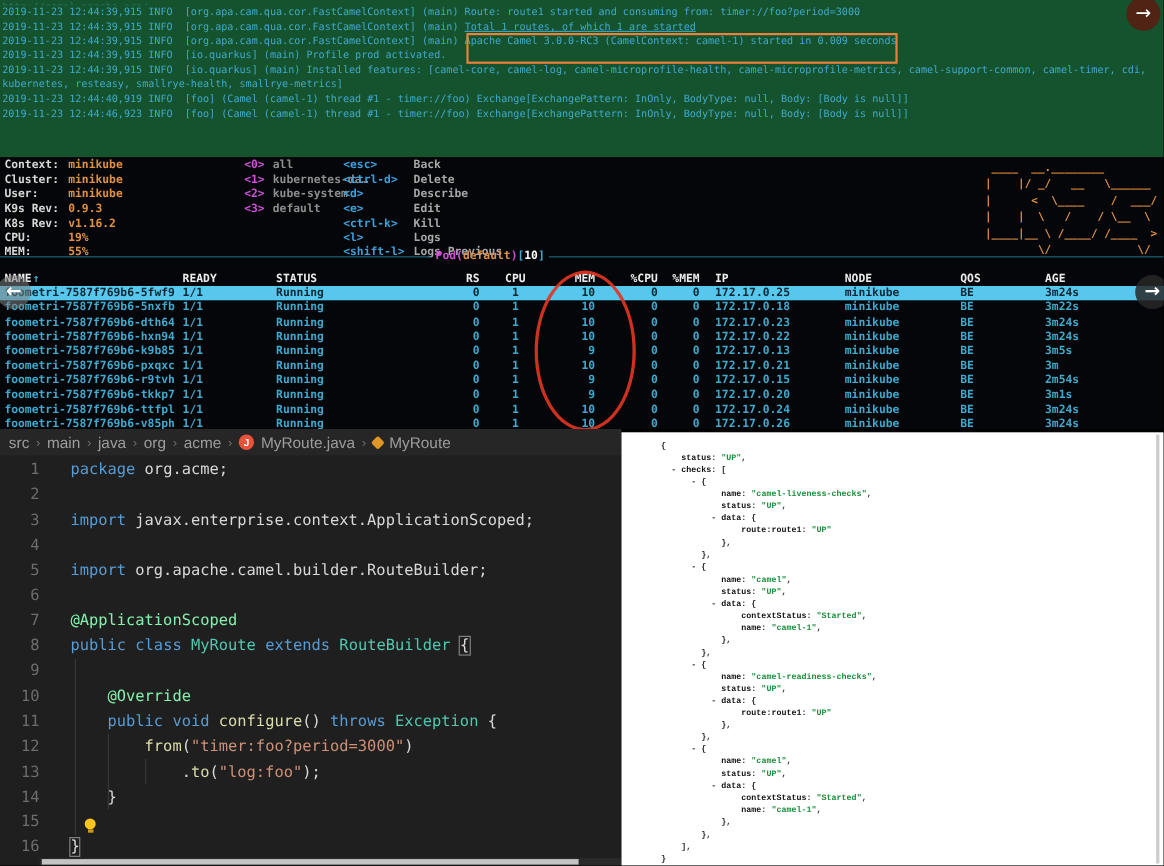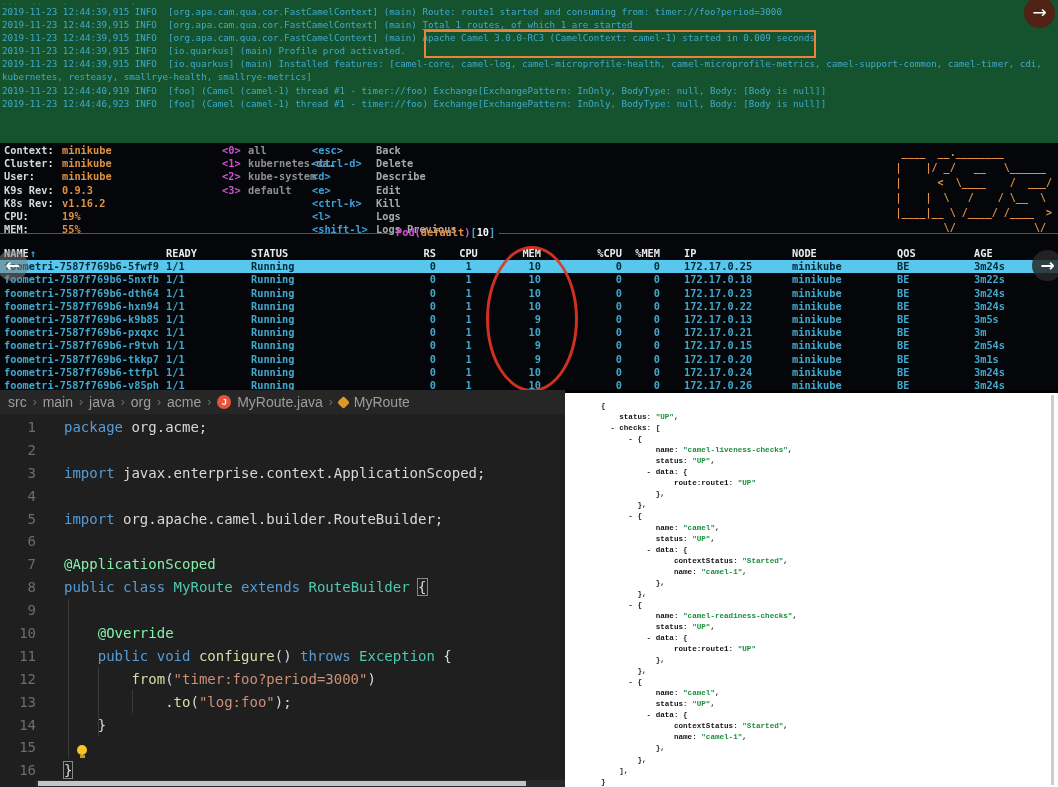--- a/index.html
+++ b/index.html
@@ -44,23 +44,23 @@
 .thead{color:#ececec}
 .trow{color:#41a8cc;cursor:pointer}
 .trow.sel{background:#58c7ee;color:#062833}
 .cell{display:inline-block;overflow:hidden}
 .c0{width:166px;padding-left:4px}
 .c1{width:85px}
 .c2{width:130px}
 .c3{width:55px;text-align:right}
 .c4{width:65px;text-align:center}
 .c5{width:40px;text-align:right}
-.c6{width:81px;text-align:right}
+.c6{width:57px;text-align:right}
 .c7{width:38px;text-align:right}
-.c8{width:132px;padding-left:24px}
+.c8{width:132px;padding-left:14px}
 .c9{width:105px}
 .c10{width:77px}
 .c11{flex:1}
 .sort{color:#41a8cc;padding-left:1px}
 .ellipse{position:absolute;left:486px;top:103px;width:92px;height:146px;border:3px solid rgba(224,53,34,.92);border-radius:50%;pointer-events:none}
 
 
 .editor{left:0;top:390px;width:565px;height:397px;background:#1f1f1f}
 .crumbs{height:24px;display:flex;align-items:center;padding-left:8px;background:#262626;color:#9d9d9d;font-family:"Liberation Sans",sans-serif;font-size:14px;gap:6px;white-space:nowrap}
 .crumb{cursor:pointer}

